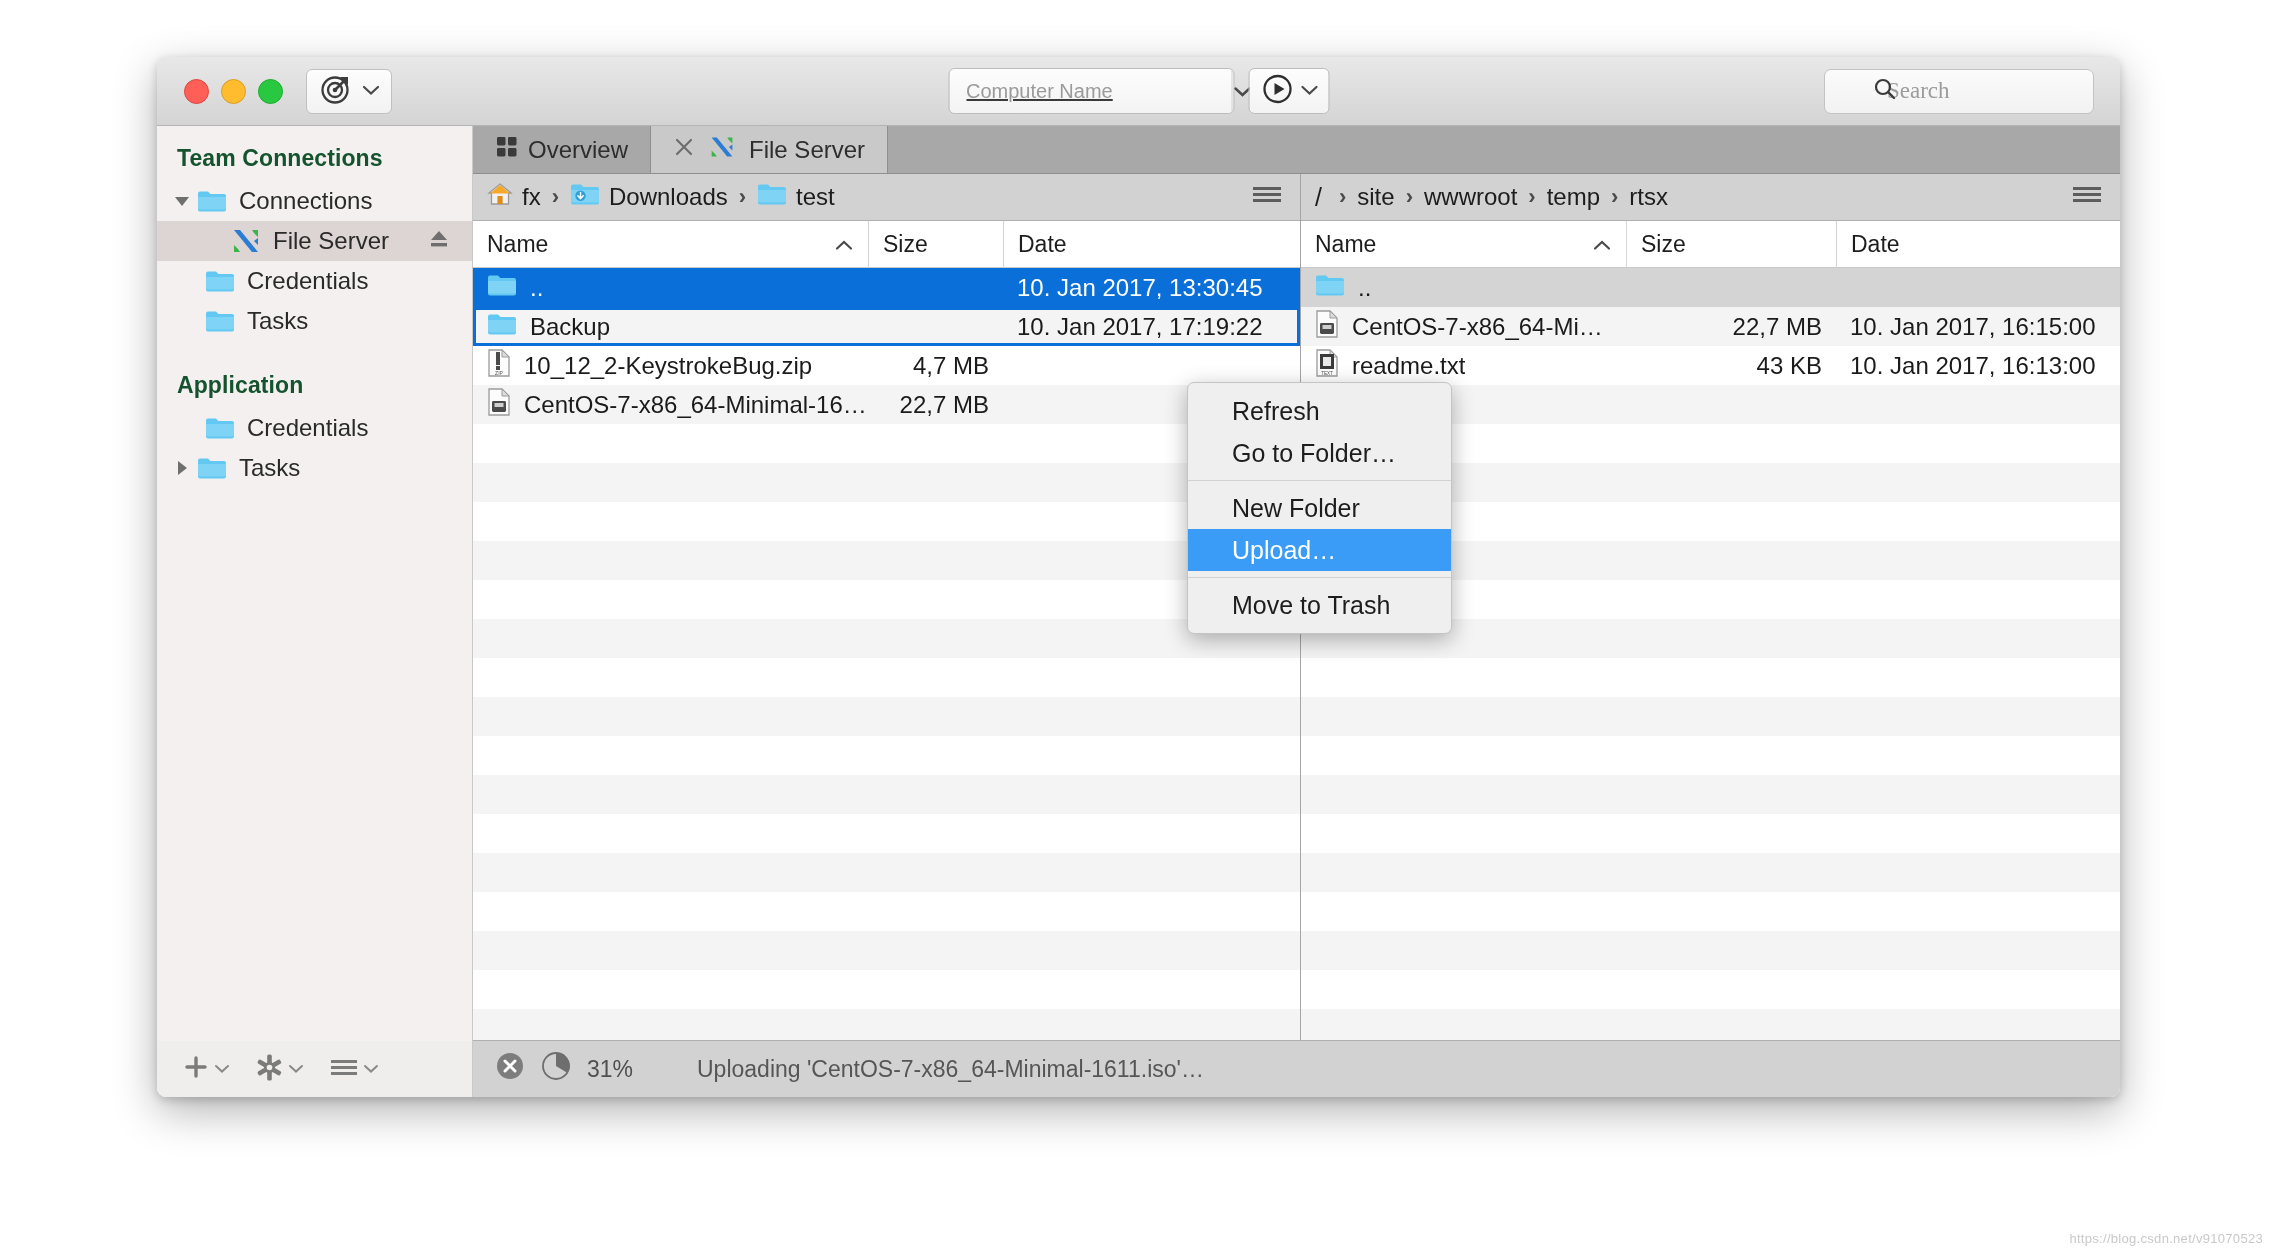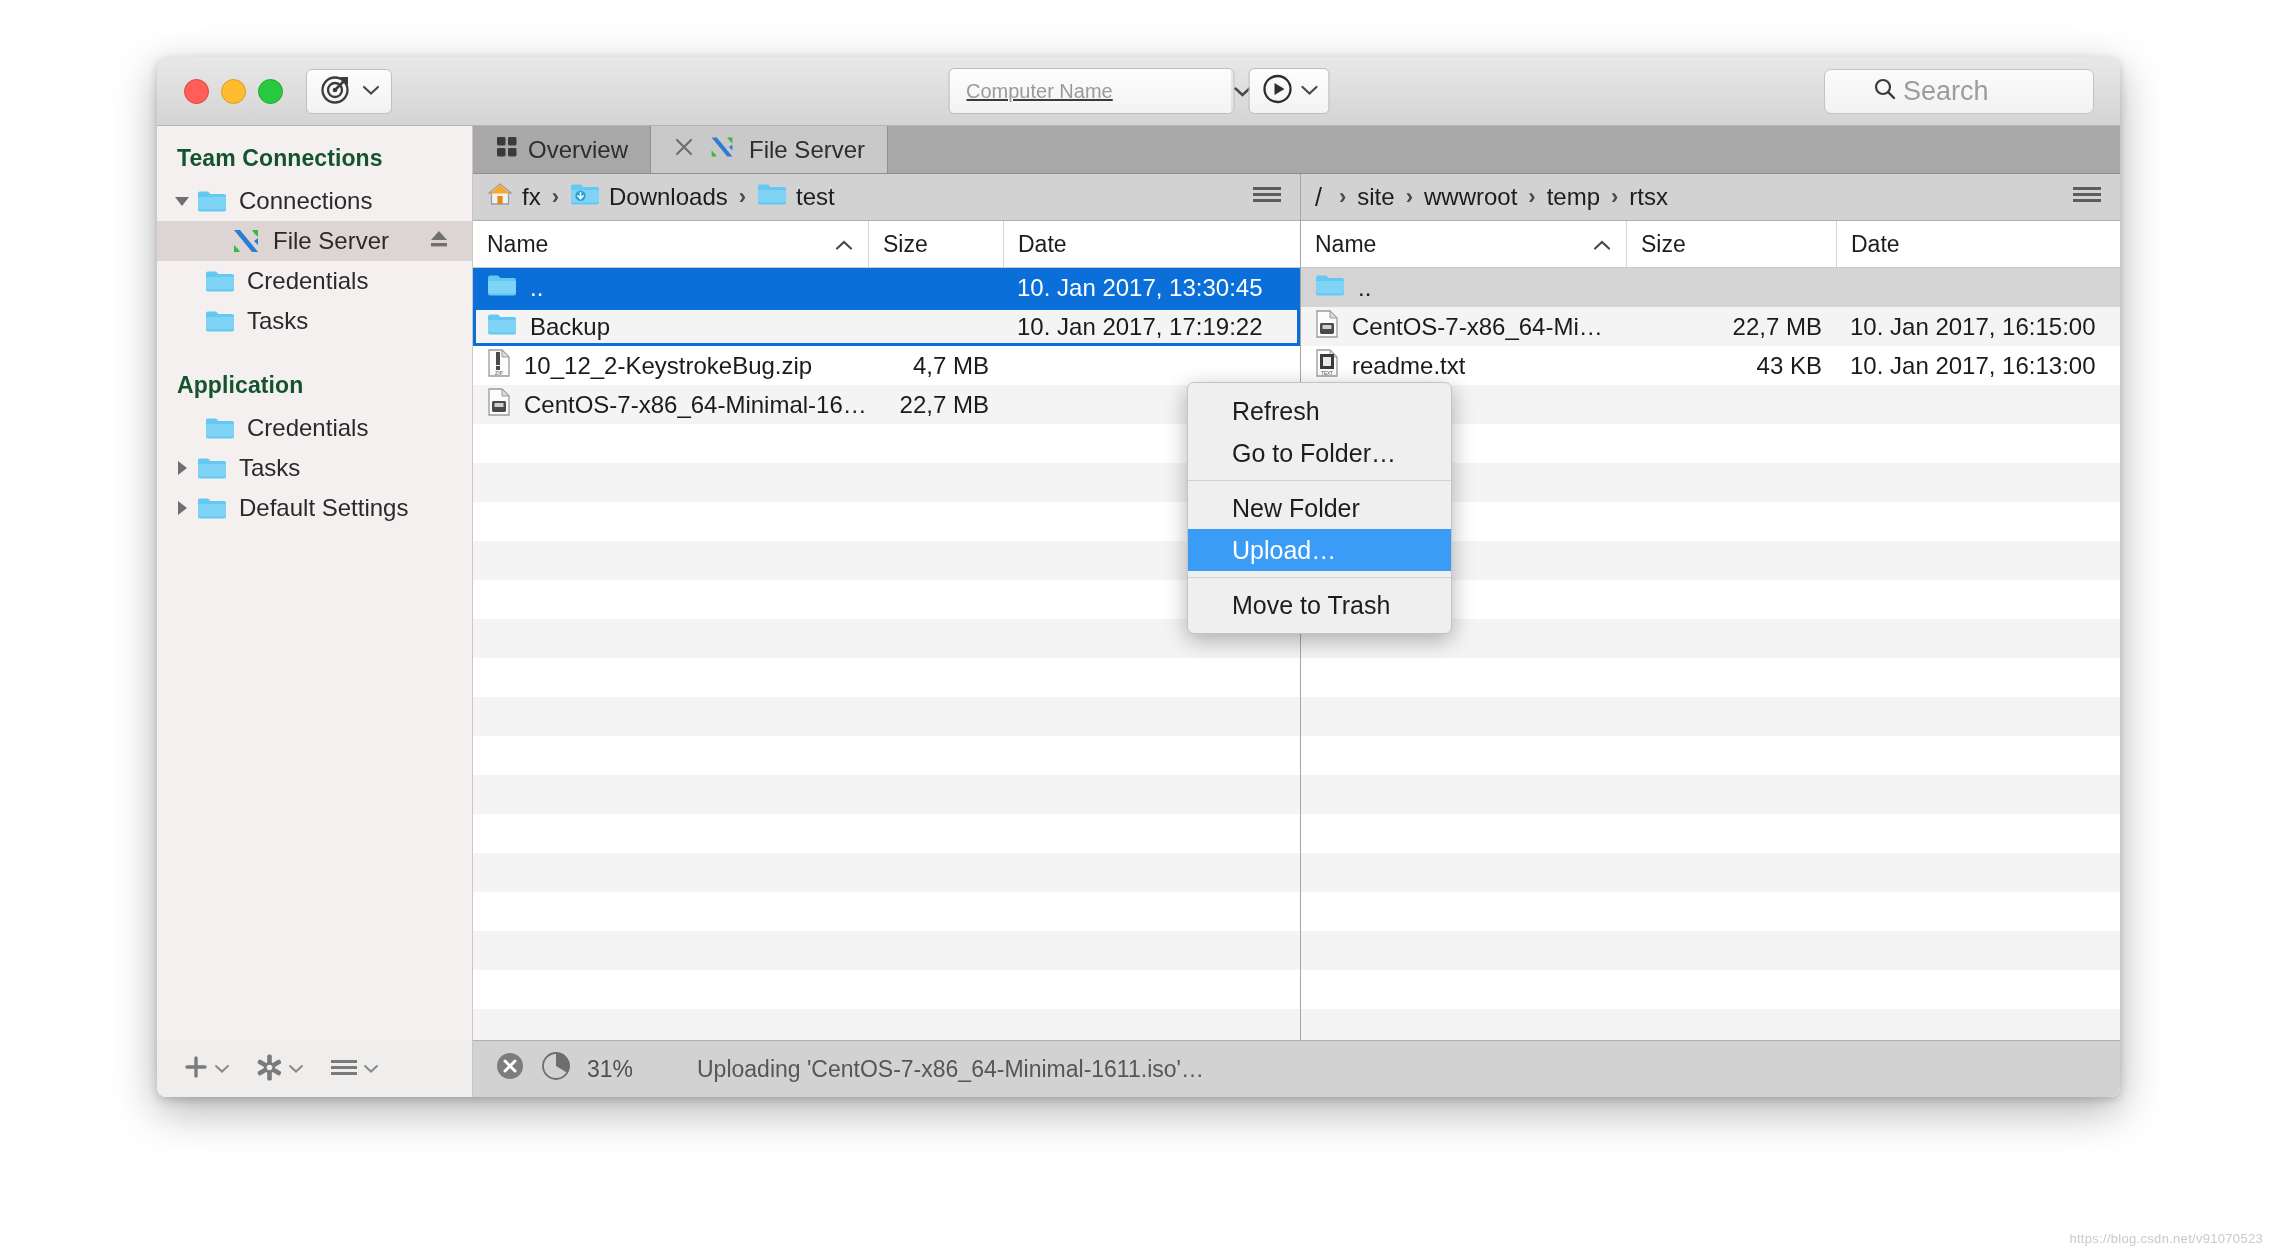--- a/index.html
+++ b/index.html
@@ -85,23 +85,23 @@
   #search-field {
     width: 270px; height: 45px;
     background: linear-gradient(to bottom, #fbfbfb, #f2f2f2);
     border: 1px solid #c3c3c3; border-radius: 7px;
     display: flex; align-items: center; gap: 9px;
     padding-left: 48px; position: relative;
   }
   #search-icon-box { position: absolute; left: 48px; top: 50%; transform: translateY(-50%); }
   #search-input {
     border: none; outline: none; background: transparent;
-    font-family: Liberation Sans, sans-serif;
-    font-size: 27px; color: #333;
-    width: 190px; margin-left: 30px;
+    font-family: Liberation Serif, serif;
+    font-size: 23px; color: #333;
+    width: 190px; margin-left: 14px;
   }
   #search-input::placeholder { color: #9c9c9c; }
 
   
   #body-row { flex: 1 1 auto; display: flex; min-height: 0; }
 
   
   #sidebar {
     width: 316px; flex: 0 0 316px;
     background: #f3f0ef;
@@ -403,34 +403,20 @@
           </span>
           <span class="folder-ico">
             <svg width="30" height="24" viewBox="0 0 30 24">
               <path d="M1 4.5 a2 2 0 0 1 2-2 h8 l2.4 2.6 h13.6 a2 2 0 0 1 2 2 v13.4 a2 2 0 0 1 -2 2 h-24 a2 2 0 0 1 -2 -2 Z" fill="#63c9f2"></path>
               <path d="M1 8 h28 v10.4 a2 2 0 0 1 -2 2 h-24 a2 2 0 0 1 -2 -2 Z" fill="#7fd4f5"></path>
             </svg>
           </span>
           <span class="side-label">Tasks</span>
         </div>
 
-        <div class="side-row">
-          <span class="disc">
-            <svg width="20" height="20" viewBox="0 0 20 20">
-                <path d="M6 3 L6 17 L15 10 Z" fill="#6f6f6f"></path>
-              </svg>
-          </span>
-          <span class="folder-ico">
-            <svg width="30" height="24" viewBox="0 0 30 24">
-              <path d="M1 4.5 a2 2 0 0 1 2-2 h8 l2.4 2.6 h13.6 a2 2 0 0 1 2 2 v13.4 a2 2 0 0 1 -2 2 h-24 a2 2 0 0 1 -2 -2 Z" fill="#63c9f2"></path>
-              <path d="M1 8 h28 v10.4 a2 2 0 0 1 -2 2 h-24 a2 2 0 0 1 -2 -2 Z" fill="#7fd4f5"></path>
-            </svg>
-          </span>
-          <span class="side-label">Default Settings</span>
-        </div>
       </div>
 
       <div id="sidebar-footer">
         <div class="footer-btn">
           <span>
             <svg width="26" height="26" viewBox="0 0 26 26">
                 <path d="M13 4 L13 22 M4 13 L22 13" stroke="#7b7b7b" stroke-width="3.4" stroke-linecap="round"></path>
               </svg>
           </span>
           <span>

